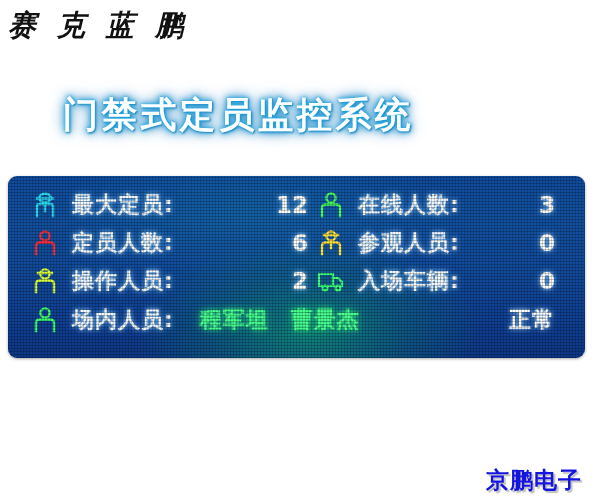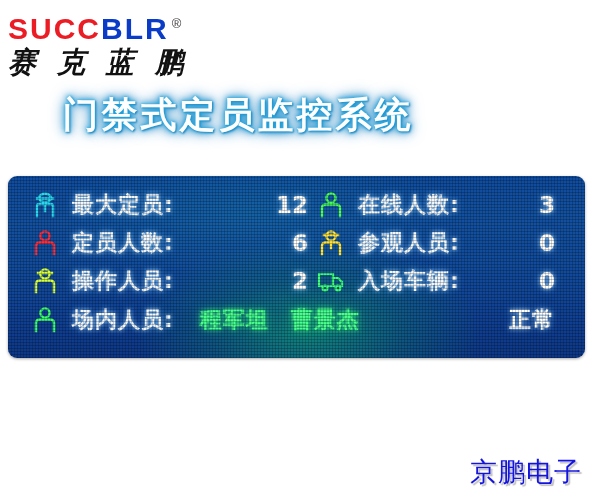--- a/index.html
+++ b/index.html
@@ -181,38 +181,35 @@
     text-shadow: 0 0 4px rgba(170,220,255,0.95), 0 0 10px rgba(90,170,255,0.6);
     margin-left: auto;
     padding-right: 16px;
     white-space: nowrap;
   }
 
   
   .footer-brand {
     position: absolute;
     right: 18px;
-    bottom: 12px;
-    font-family: "DejaVu Sans", "Liberation Sans", sans-serif;
-    font-weight: 400;
-    font-size: 27px;
+    bottom: 4px;
+    font-family: "DejaVu Sans", "Liberation Sans", sans-serif;
+    font-weight: 700;
+    font-size: 23px;
     line-height: 32px;
     letter-spacing: 1px;
     color: #1414e0;
     text-shadow: 2px 2px 1px rgba(140,140,140,0.55);
     white-space: nowrap;
   }
 </style>
 </head>
 <body>
 
 <div class="brand">
-  <div class="brand-latin">
-    <span class="seg-a">SUCC</span><span class="seg-b">BLR</span><span class="brand-reg">®</span>
-  </div>
   <div class="brand-cn">赛 克 蓝 鹏</div>
 </div>
 
 <div class="main-title">门禁式定员监控系统</div>
 
 <div class="led-panel">
   <div class="led-grid">
 
     <div class="led-row">
       <div class="col-left">

